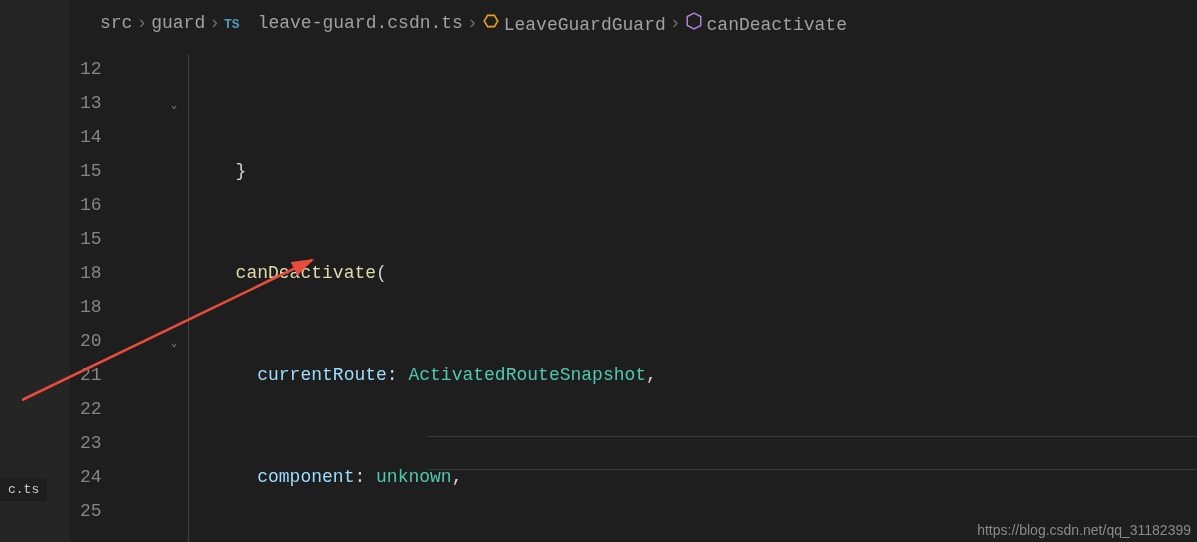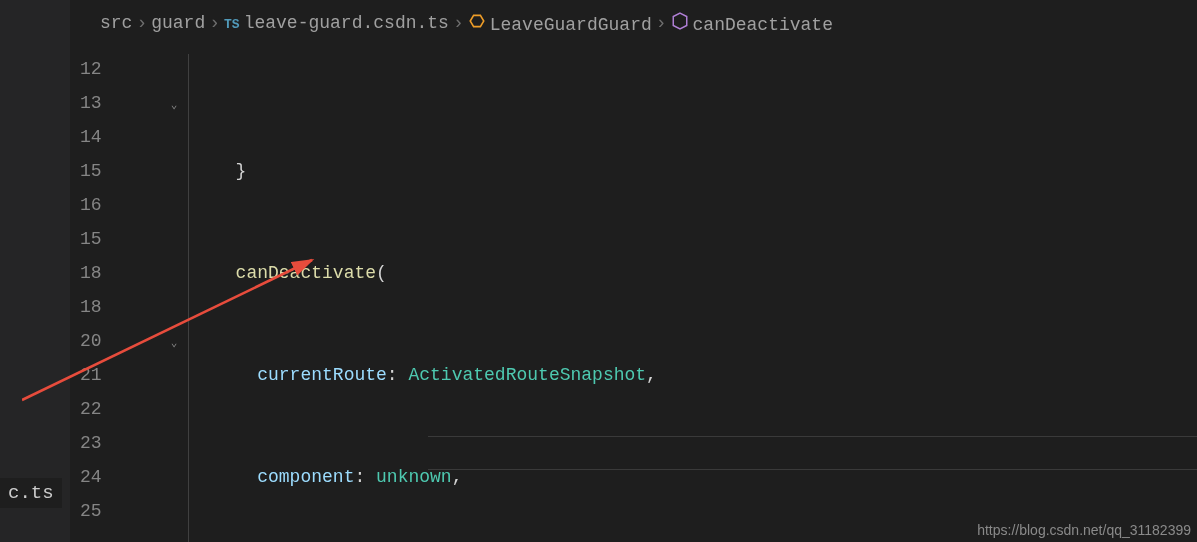--- a/index.html
+++ b/index.html
@@ -18,40 +18,40 @@
     left: 0; top: 0;
     width: 70px;
     height: 100%;
     background: #252526;
   }
   .file-tab {
     position: absolute;
     left: 0;
     top: 478px;
     color: #cccccc;
-    font-size: 19px;
+    font-size: 13px;
     padding: 4px 8px;
     background: #1e1e1e;
   }
   .breadcrumb {
     position: absolute;
     left: 100px;
     top: 8px;
     display: flex;
     align-items: center;
     color: #a0a0a0;
     font-size: 18px;
     height: 30px;
   }
   .crumb-sep { color: #6e6e6e; padding: 0 4px; }
   .ts-badge {
     color: #519aba;
     font-weight: bold;
     font-size: 13px;
-    margin-right: 4px;
+    margin-right: 18px;
   }
   .sym-icon { display: inline-flex; margin-right: 4px; }
   .editor {
     position: absolute;
     left: 80px;
     top: 52px;
     right: 0;
     bottom: 0;
     display: flex;
   }

